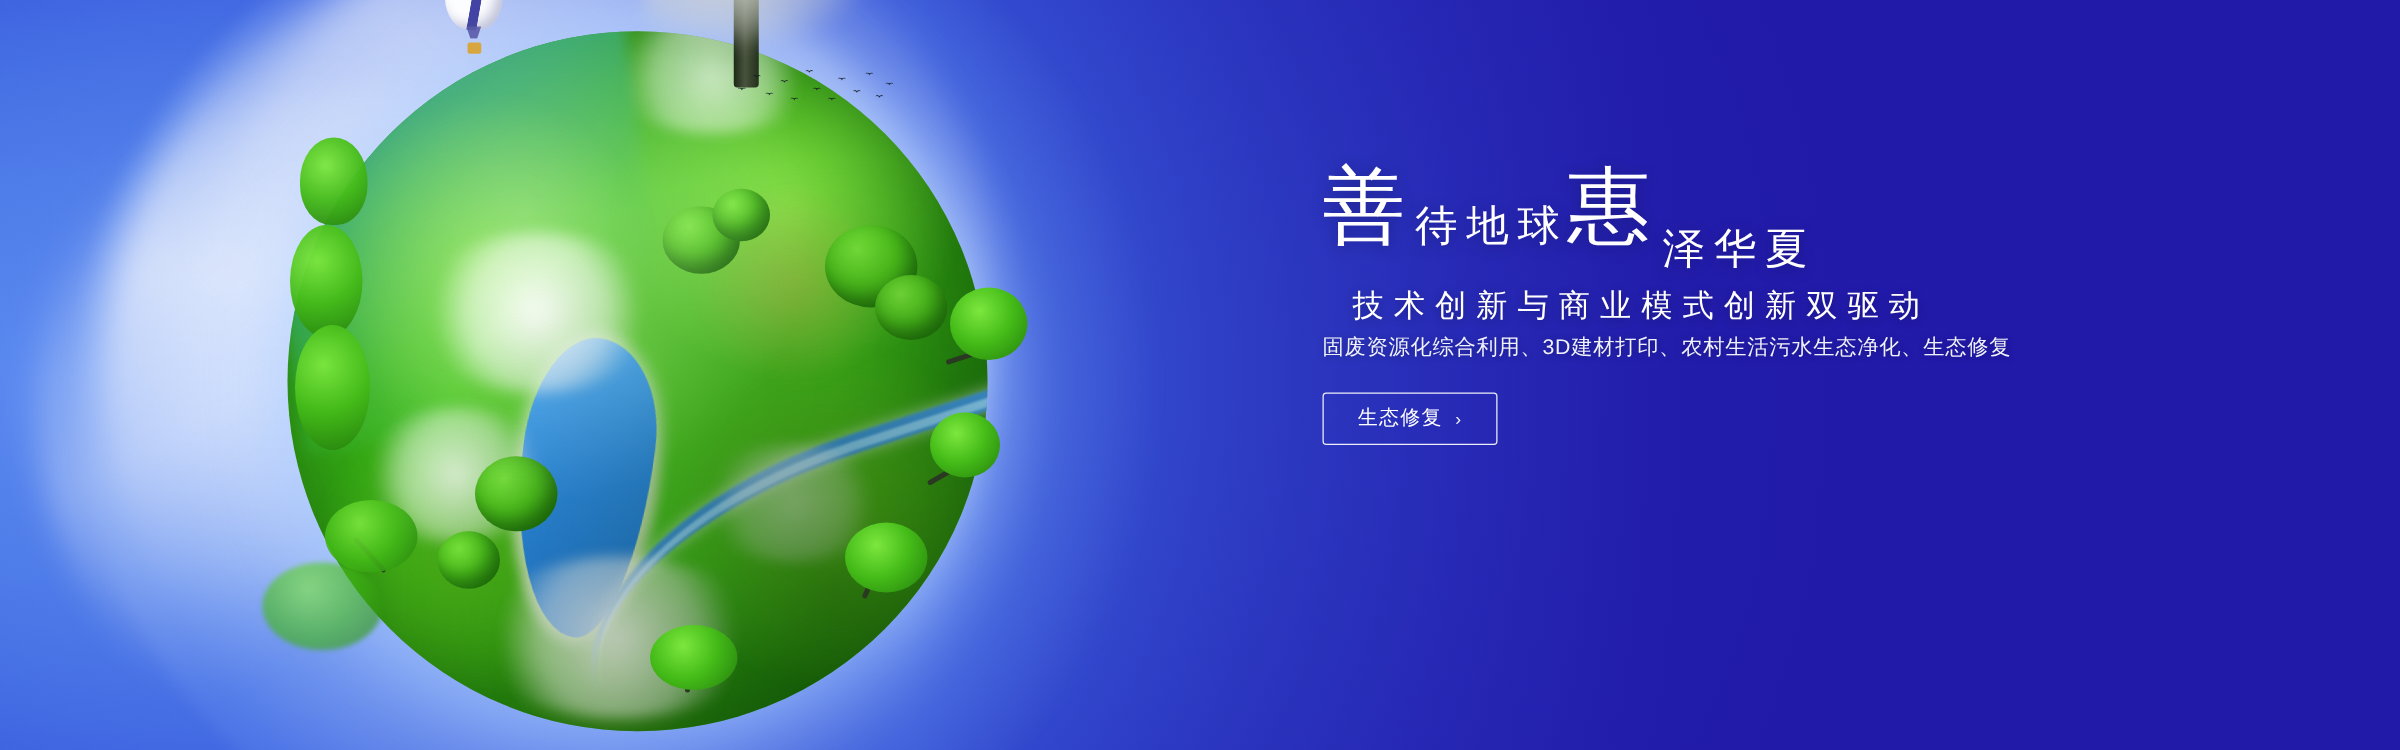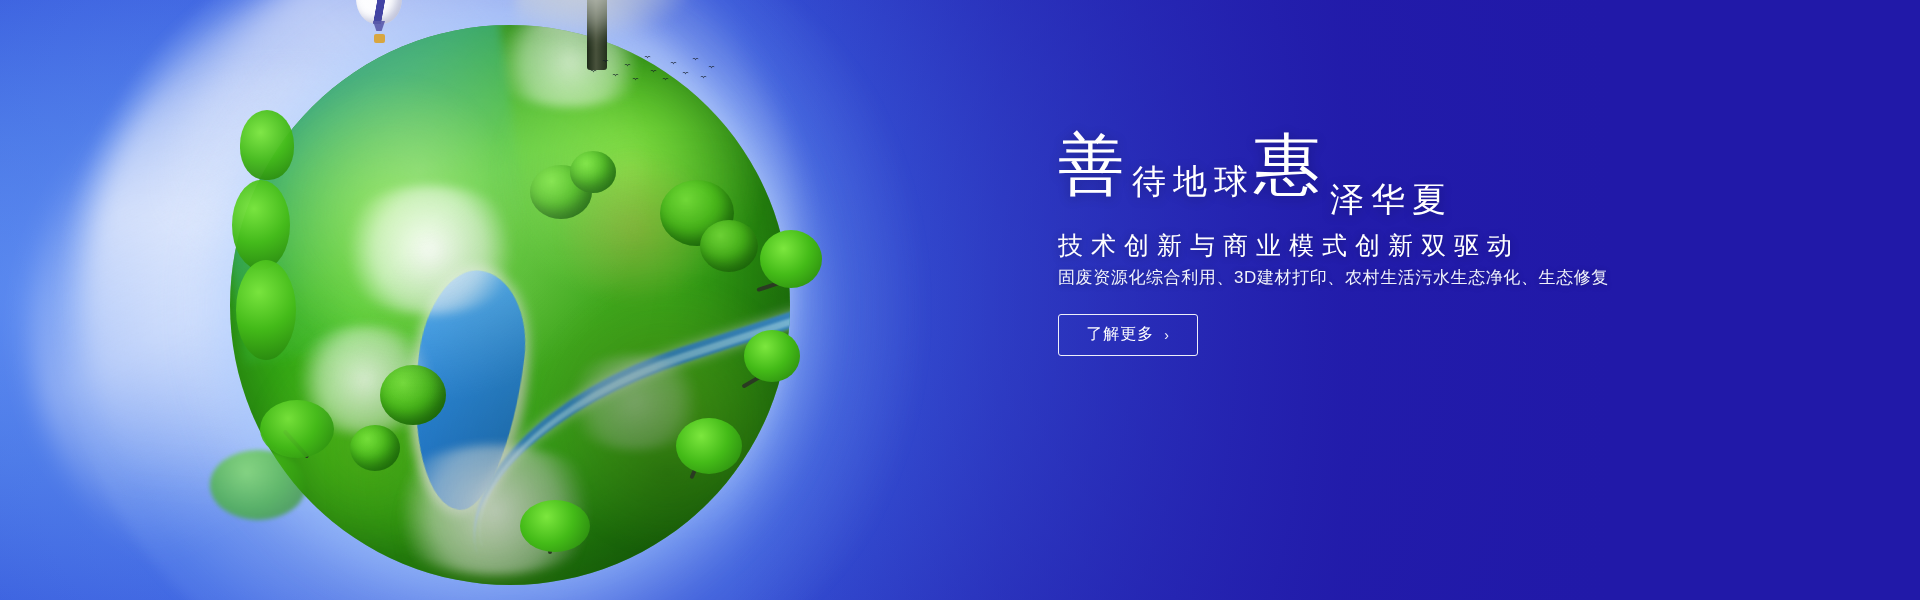--- a/index.html
+++ b/index.html
@@ -189,20 +189,21 @@
   }
   .hl-a{left:0px;top:6px;}
   .hl-b{left:74px;top:38px;}
   .hl-c{left:196px;top:6px;}
   .hl-d{left:272px;top:38px;margin-top:18px;}
 
   .subtitle{
     margin-top:14px;color:#fff;font-size:25px;letter-spacing:8px;
     line-height:1.1;white-space:nowrap;font-weight:400;
     text-shadow:0 1px 8px rgba(0,0,30,.30);
+    margin-left:24px;
   }
   .desc{
     margin-top:8px;color:#f0f2fb;font-size:17px;letter-spacing:.6px;
     line-height:1.2;white-space:nowrap;font-weight:400;
     text-shadow:0 1px 6px rgba(0,0,30,.30);
   }
   .cta{
     margin-top:26px;display:inline-flex;align-items:center;justify-content:center;gap:10px;
     width:140px;height:42px;box-sizing:border-box;
     border:1px solid rgba(255,255,255,.92);border-radius:3px;
@@ -325,18 +326,18 @@
       <span class="sm  hl-b">待地球</span>
       <span class="big hl-c">惠</span>
       <span class="sm  hl-d">泽华夏</span>
     </div>
 
     <div class="subtitle">技术创新与商业模式创新双驱动</div>
 
     <div class="desc">固废资源化综合利用、3D建材打印、农村生活污水生态净化、生态修复</div>
 
     <a class="cta" href="#">
-      <span>了解更多</span>
+      <span>生态修复</span>
       <span class="chev">›</span>
     </a>
   </div>
 
 </div>
 
 </body></html>

